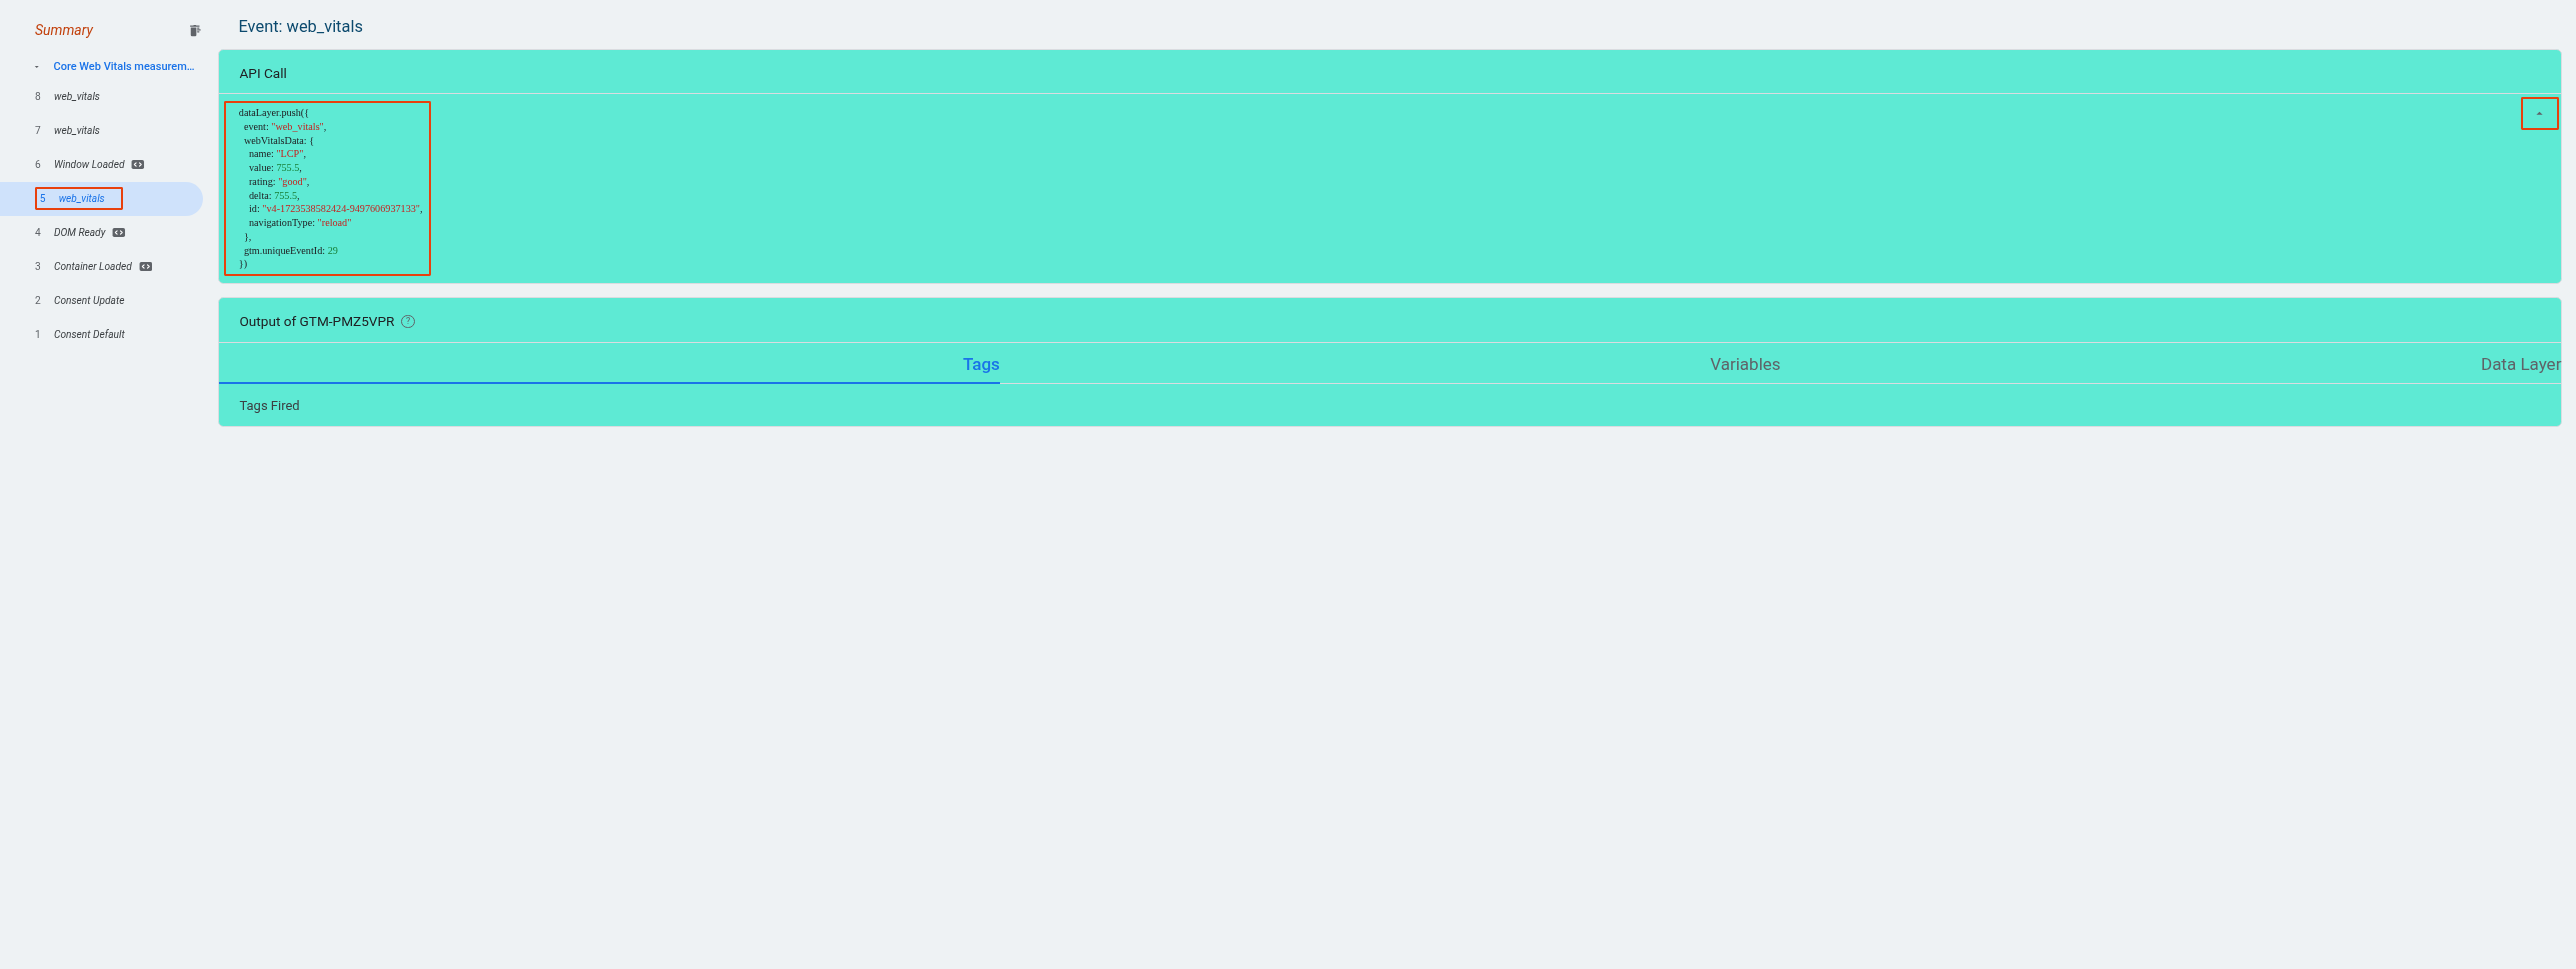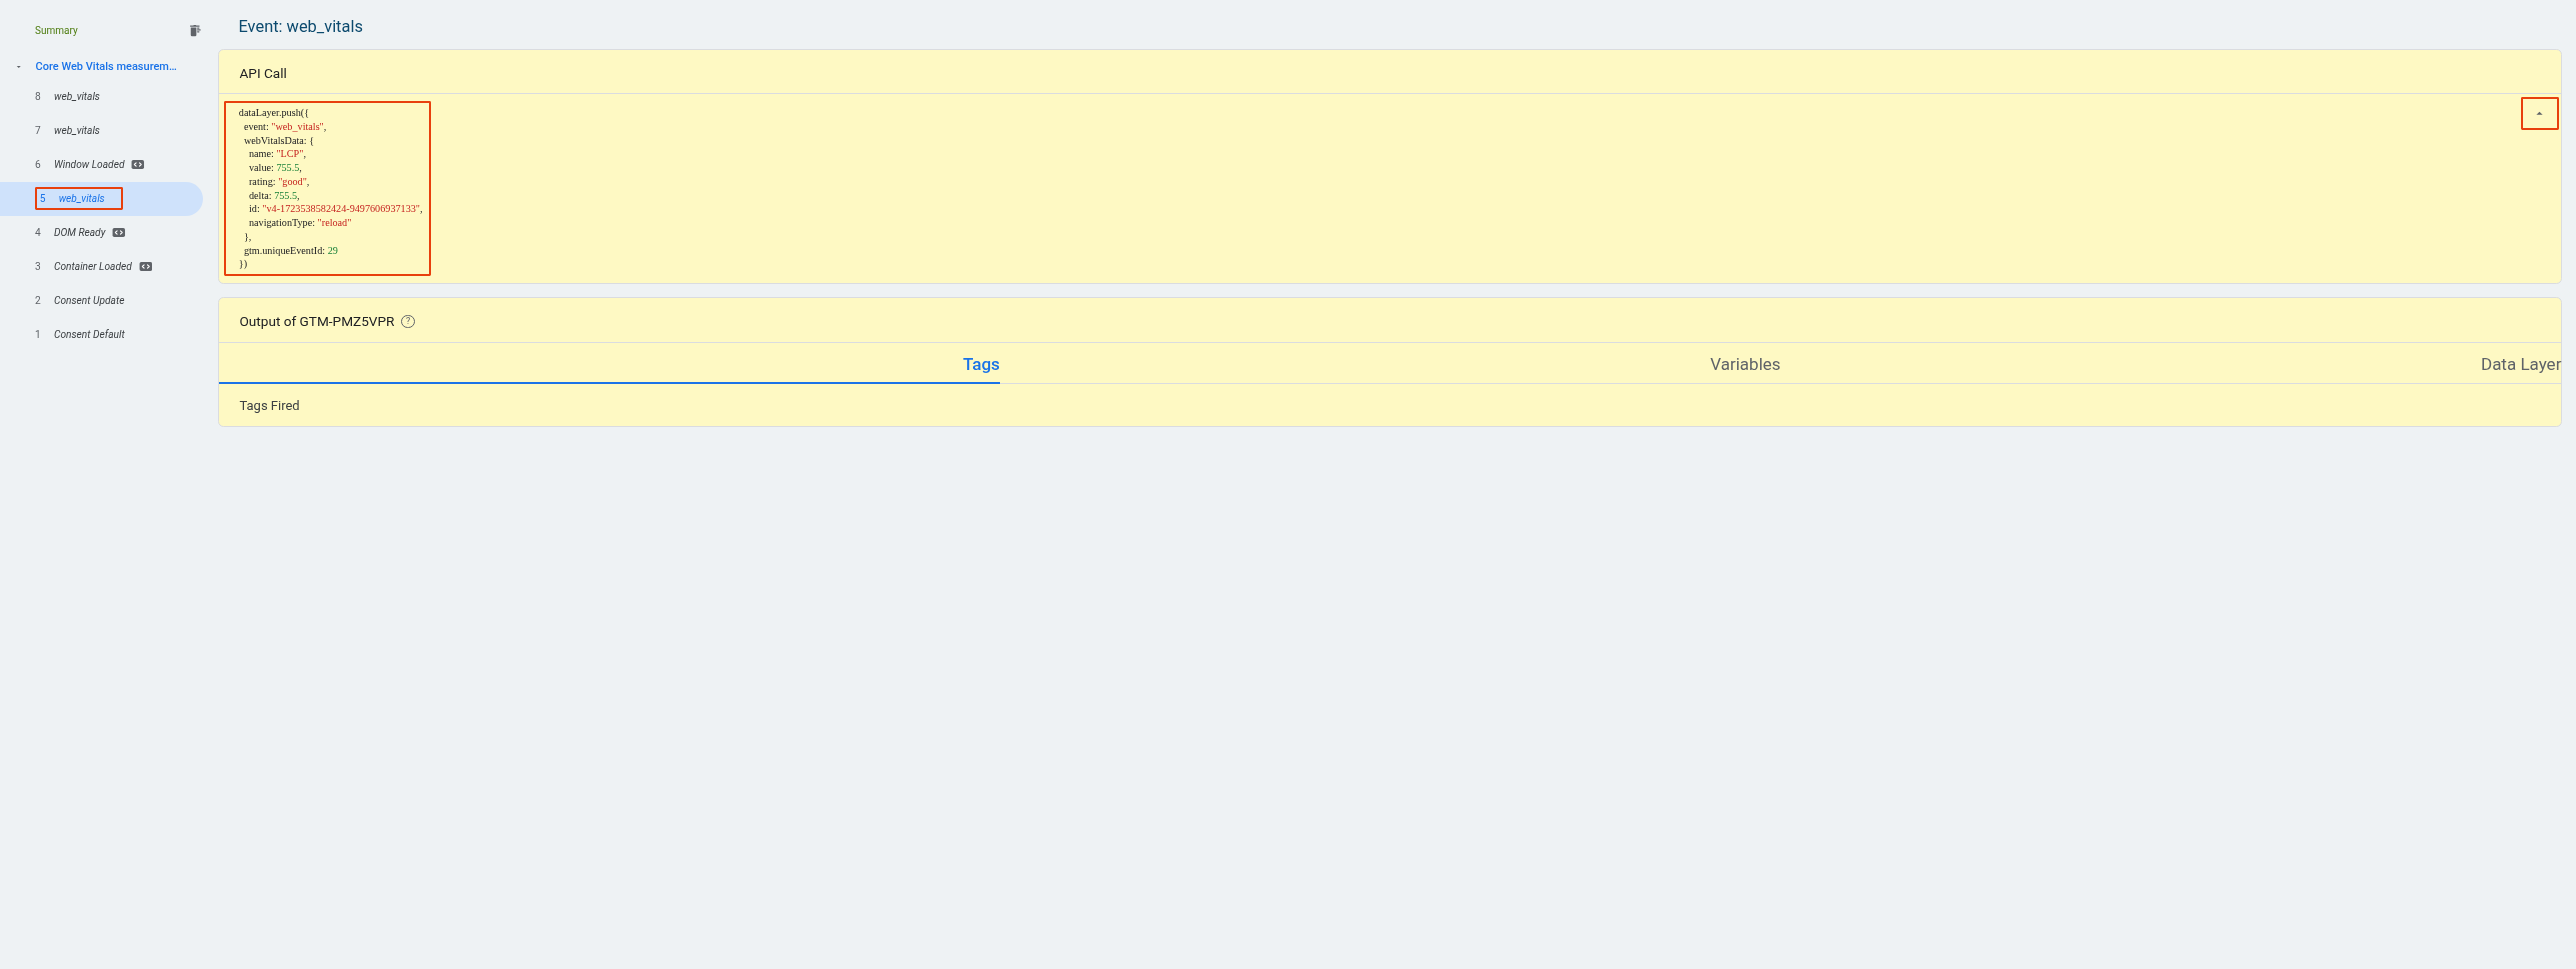--- a/index.html
+++ b/index.html
@@ -20,39 +20,41 @@
     flex-shrink: 0;
     padding: 0;
   }
   .sidebar-header {
     display: flex;
     align-items: center;
     justify-content: space-between;
     padding: 20.5px 13.6px 13.6px 35px;
   }
   .sidebar-header h2 {
-    font-size: 10px;
+    font-size: 14px;
     font-weight: 400;
-    color: #4d7c0f;
+    color: #c2410c;
+    font-style: italic;
   }
   .clear-btn {
     width: 19px;
     height: 19px;
     display: flex;
     align-items: center;
     justify-content: center;
     cursor: pointer;
     color: #5f6368;
   }
   .group-header {
     display: flex;
     align-items: center;
     padding: 6.8px 5.5px 6.8px 13.6px;
     cursor: pointer;
     color: #1a73e8;
+    justify-content: center;
   }
   .group-header .arrow {
     margin-right: 11px;
     width: 11px;
     color: #5f6368;
     display: flex;
     align-items: center;
   }
   .group-header .label {
     font-size: 11px;
@@ -103,21 +105,21 @@
     flex: 1;
     padding: 11px 13.6px 0 0;
   }
   .page-title {
     font-size: 16.4px;
     font-weight: 400;
     color: #0c4a6e;
     padding: 5.5px 0 13.6px 20.5px;
   }
   .card {
-    background: #fef9c3;
+    background: #5eead4;
     border: 0.7px solid #dadce0;
     border-radius: 5.5px;
     margin-bottom: 13.6px;
   }
   .card-header {
     padding: 15px 20.5px 12.3px 20.5px;
     font-size: 13.6px;
     font-weight: 400;
     color: #202124;
     border-bottom: 0.7px solid #dadce0;

